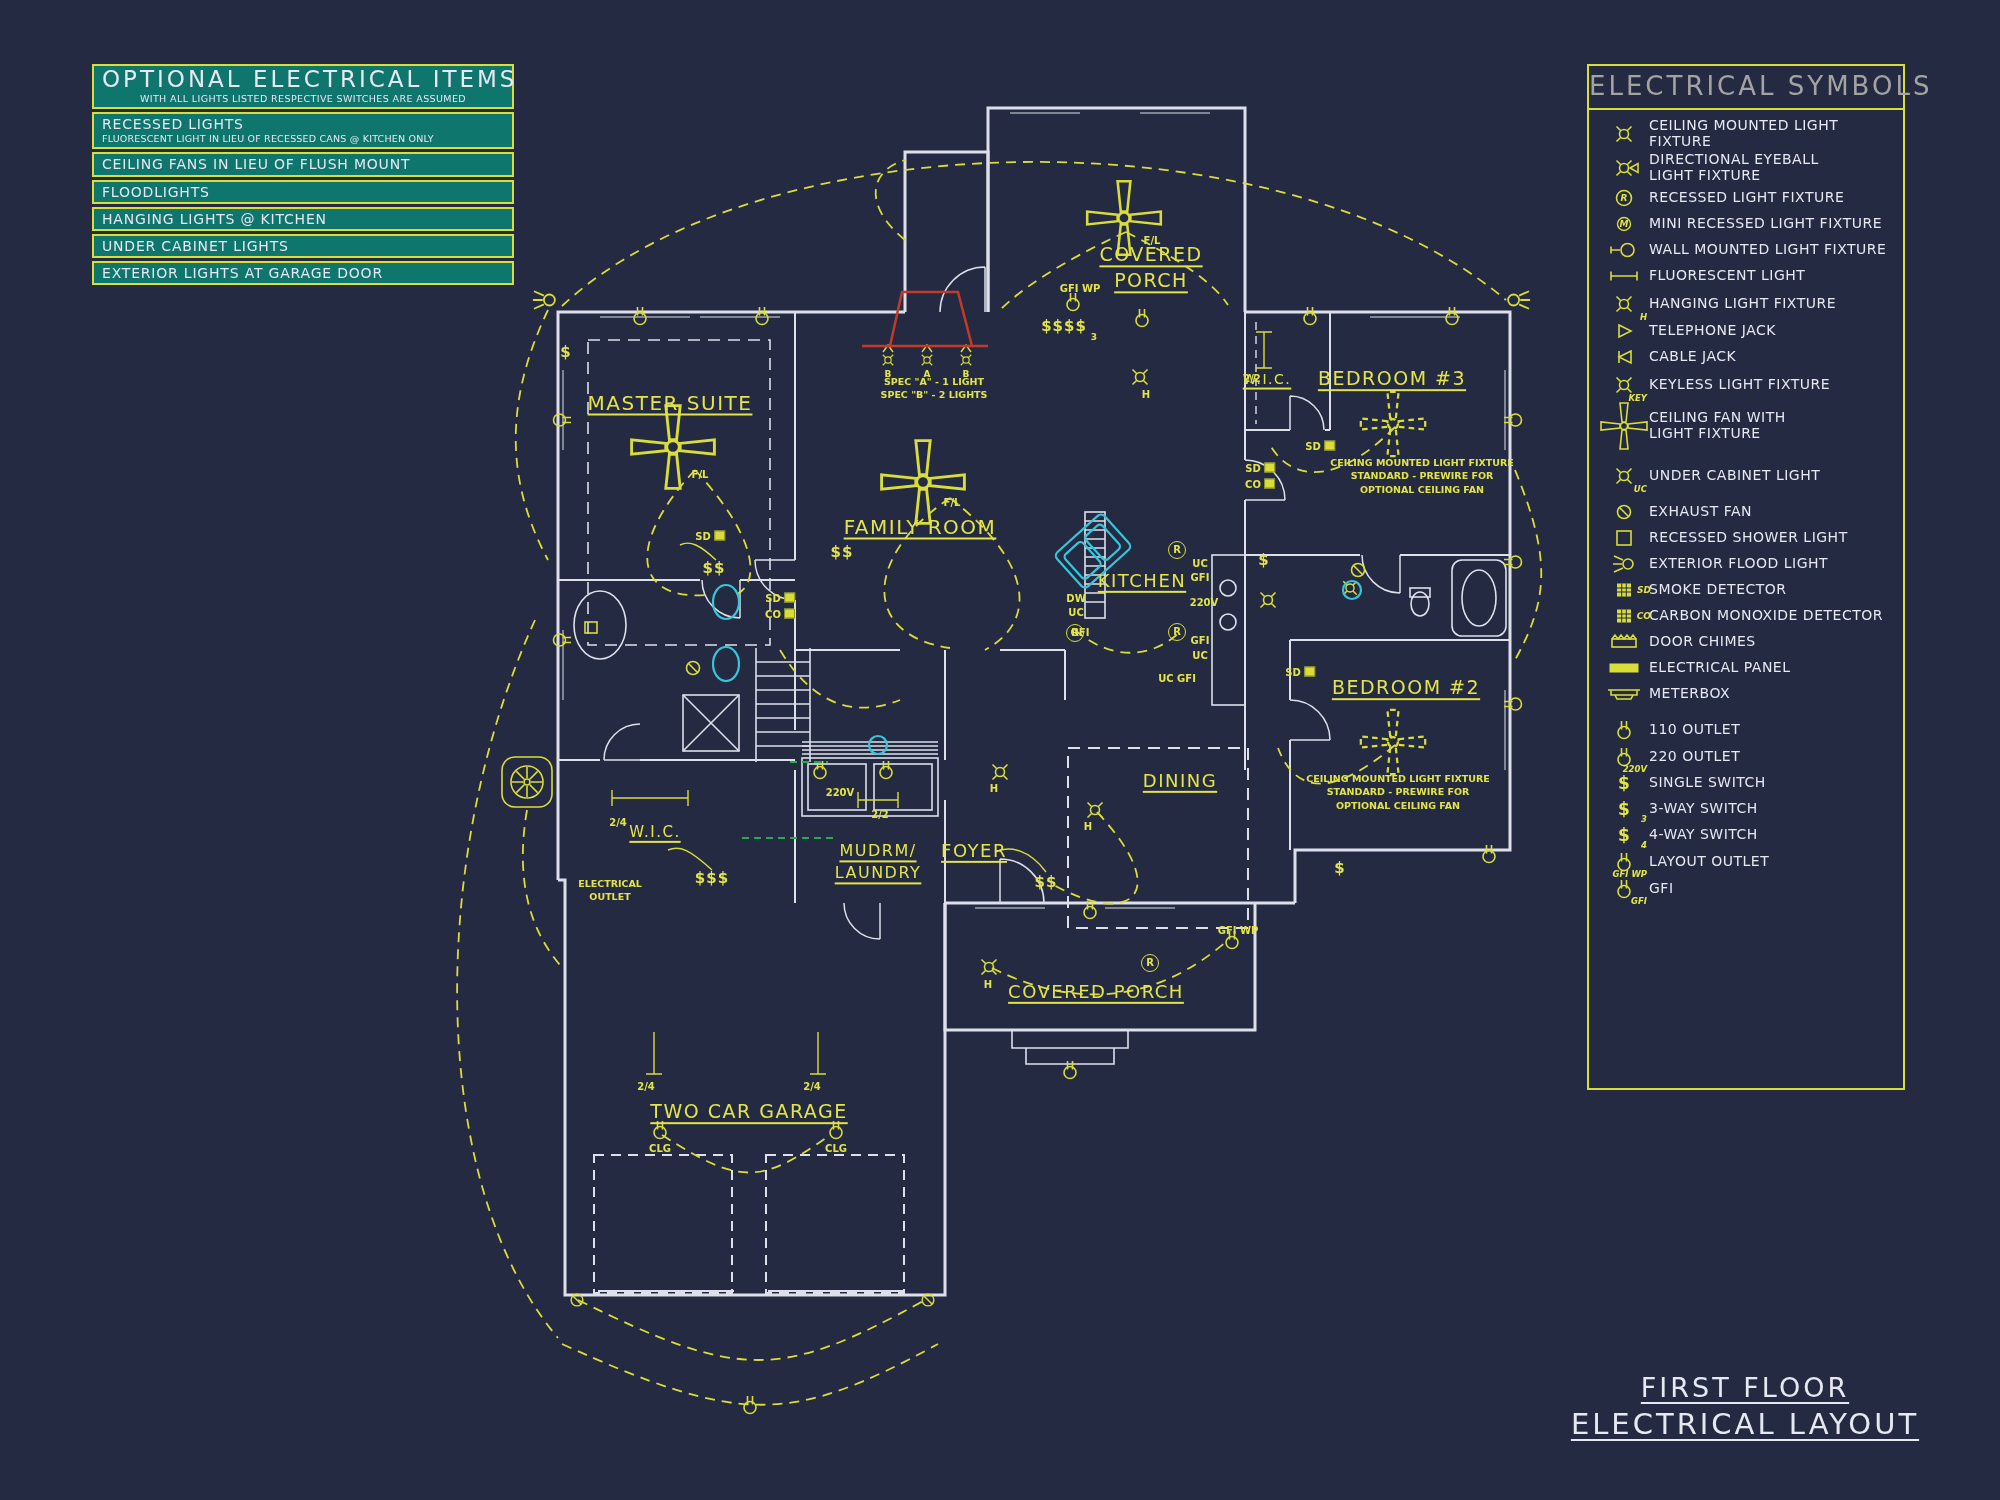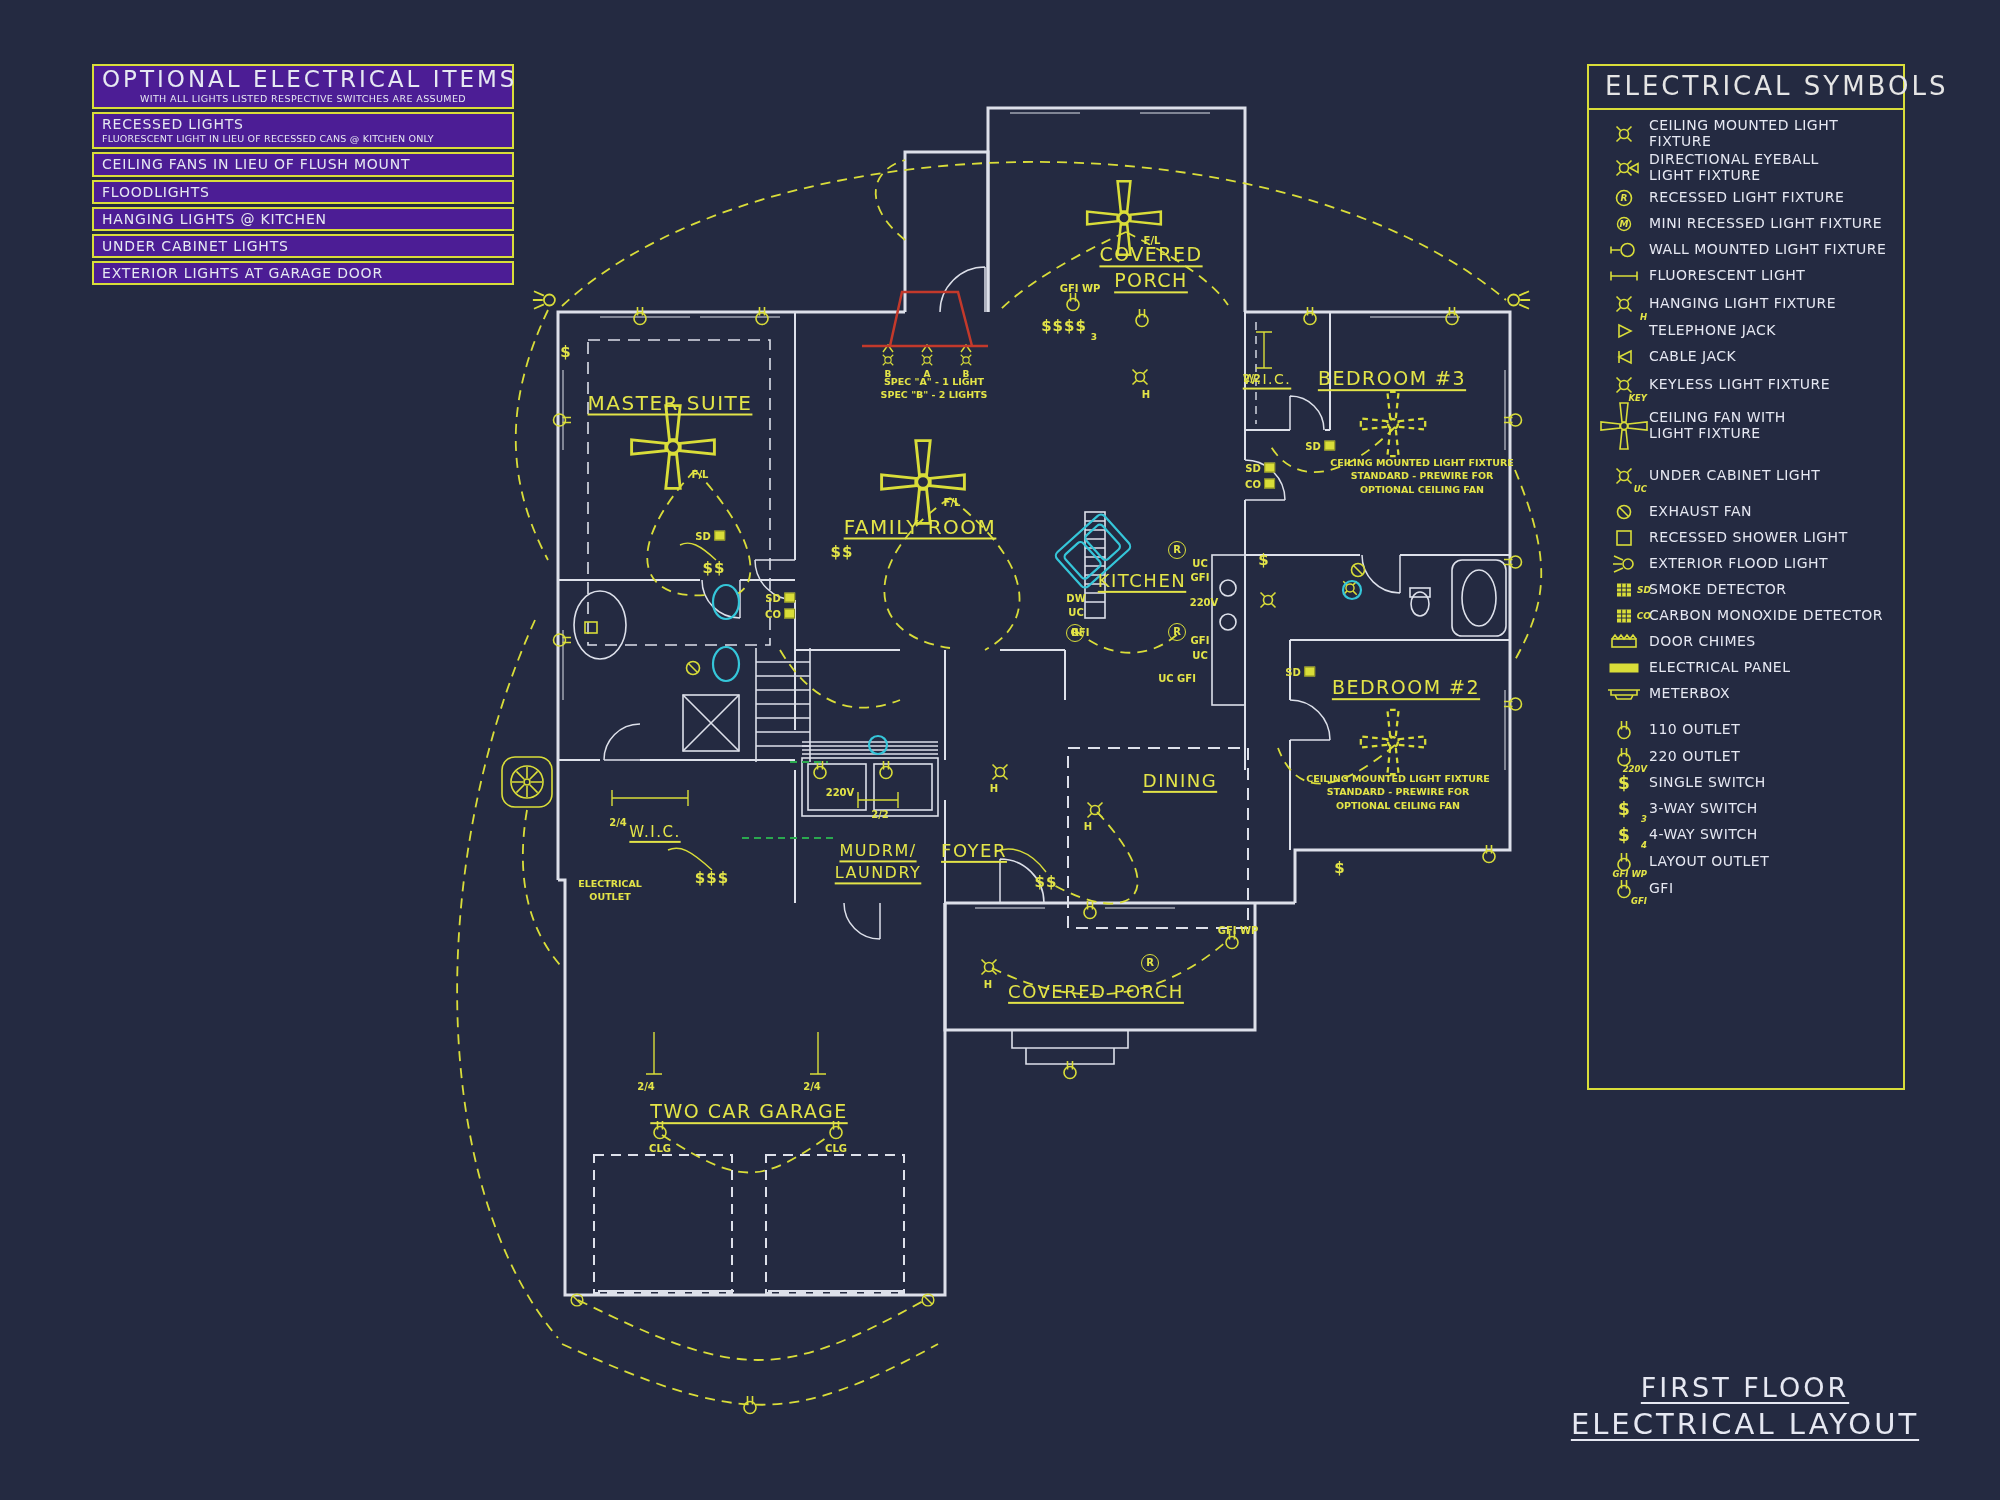--- a/index.html
+++ b/index.html
@@ -1,31 +1,31 @@
 <!DOCTYPE html>
 <html><head>
 <meta charset="utf-8">
 <style>
   html,body{margin:0;padding:0;background:#1c2236;}
   #canvas{position:relative;width:2000px;height:1500px;background:#242a41;overflow:hidden;
           font-family:"DejaVu Sans",sans-serif;}
 
   
   #opt{position:absolute;left:92px;top:64px;width:422px;}
-  .obox{border:2px solid #d9dd39;margin-bottom:3px;padding:1px 8px;box-sizing:border-box;background:#4c1d95;}
+  .obox{border:2px solid #d9dd39;margin-bottom:3px;padding:1px 8px;box-sizing:border-box;background:#0f766e;}
   .otitle{font-size:23px;color:#e6e8f2;text-align:center;letter-spacing:3px;line-height:1.1;white-space:nowrap;}
   .osub{font-size:9.5px;color:#e6e8f2;text-align:center;letter-spacing:.4px;padding:1px 0 2px;}
   .olabel{font-size:14px;color:#e6e8f2;letter-spacing:.8px;line-height:1.3;}
   .osublabel{font-size:9.5px;color:#e6e8f2;letter-spacing:.2px;padding-bottom:2px;}
 
   
   #legend{position:absolute;left:1587px;top:64px;width:318px;height:1026px;border:2px solid #d9dd39;
           box-sizing:border-box;padding:0 8px 0 10px;background:#242a41;}
-  .ltitle{font-size:26px;color:#e5e5e5;letter-spacing:3px;text-align:center;border-bottom:2px solid #d9dd39;
-          padding:5px 16px 7px;margin:0 -8px 8px -10px;white-space:nowrap;}
+  .ltitle{font-size:26px;color:#a3a3a3;letter-spacing:3px;text-align:center;border-bottom:2px solid #d9dd39;
+          padding:5px 0 7px;margin:0 -8px 8px -10px;white-space:nowrap;}
   .lrow{display:flex;align-items:center;margin:3px 0;min-height:23px;}
   .lic{width:50px;flex:0 0 50px;display:flex;justify-content:center;align-items:center;position:relative;}
   .llb{color:#e6e8f2;font-size:14px;letter-spacing:.5px;line-height:1.12;}
   .subl{margin:1px 0 8px 50px;color:#e3e448;font-size:9.5px;font-weight:bold;line-height:1.5;white-space:pre;}
   .ltag{position:absolute;right:2px;bottom:-5px;font-size:8.5px;color:#e3e448;font-weight:bold;white-space:nowrap;}
   .ltag2{position:absolute;right:-2px;top:50%;transform:translateY(-50%);font-size:9px;color:#e3e448;font-weight:bold;}
   .intag{position:absolute;left:50%;top:50%;transform:translate(-50%,-50%);font-size:9px;font-weight:bold;color:#e3e448;}
   .swg{color:#e3e448;font-size:17px;font-weight:bold;font-style:normal;}
   .gap1{margin-top:12px;}
   .ics{stroke:#d9dd39;fill:none;stroke-width:1.6;}

